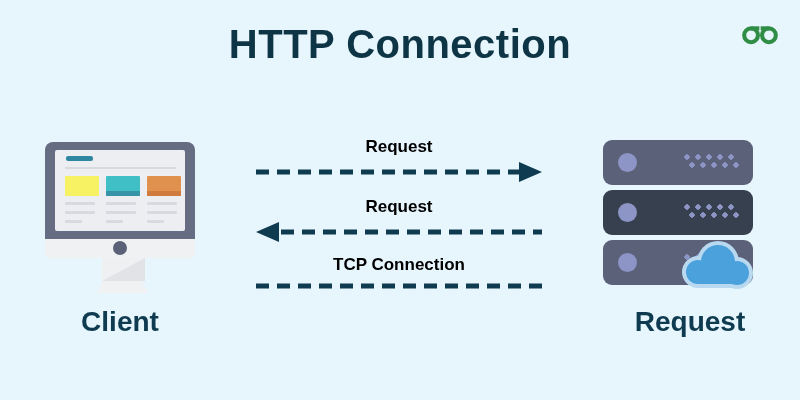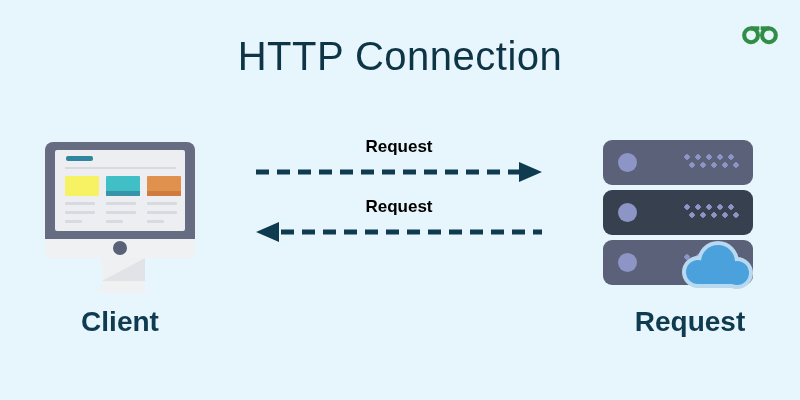--- a/index.html
+++ b/index.html
@@ -7,22 +7,22 @@
   .canvas {
     position: relative;
     width: 800px; height: 400px;
     background: #E7F5FC;
     overflow: hidden;
   }
   
   .title {
     position: absolute; top: 22px; left: 0; width: 100%;
     text-align: center;
-    font-size: 40px; font-weight: normal;
-    color: #0E3546; letter-spacing: .5px; margin-top: 12px;
+    font-size: 40px; font-weight: bold;
+    color: #0E3546; letter-spacing: .5px;
   }
   .logo { position: absolute; left: 740px; top: 19px; }
 
   
   .bezel {
     position: absolute; left: 45px; top: 142px;
     width: 150px; height: 97px;
     background: #666D83; border-radius: 8px 8px 0 0;
   }
   .screen {
@@ -154,20 +154,26 @@
   </div>
 
   <div class="flow f2">
     <div class="flow-label">Request</div>
     <svg width="292" height="22" viewBox="0 0 292 22">
       <polygon points="26,1 26,21 3,11" fill="#0F3B50"></polygon>
       <line x1="28" y1="11" x2="289" y2="11" stroke="#0F3B50" stroke-width="5" stroke-dasharray="13 8"></line>
     </svg>
   </div>
 
+  <div class="flow f3">
+    <div class="flow-label">TCP Connection</div>
+    <svg width="292" height="10" viewBox="0 0 292 10">
+      <line x1="3" y1="5" x2="289" y2="5" stroke="#0F3B50" stroke-width="5" stroke-dasharray="13 8"></line>
+    </svg>
+  </div>
 
   <div class="server-stack">
     <div class="unit">
       <div class="led"></div>
       <div class="dots"></div>
     </div>
     <div class="unit dark">
       <div class="led"></div>
       <div class="dots"></div>
     </div>

